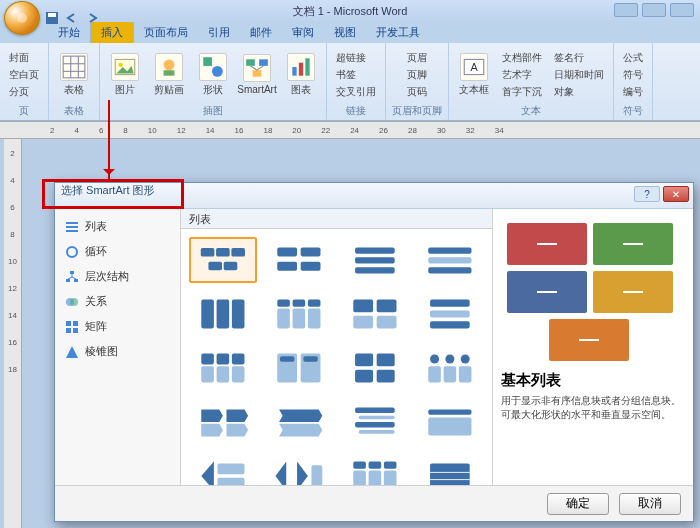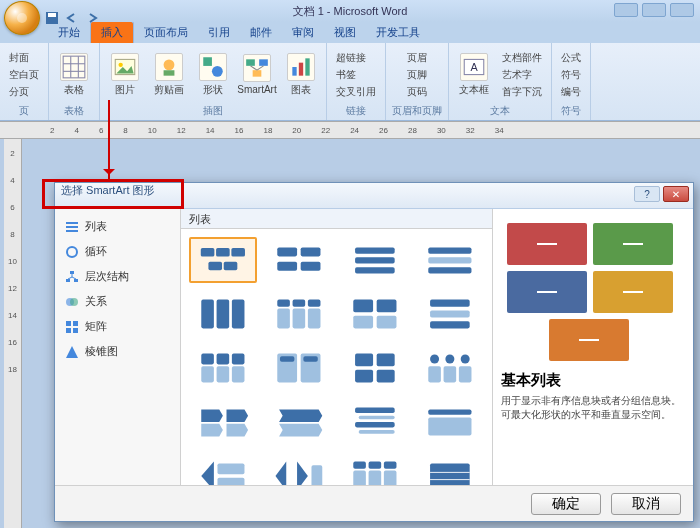--- a/index.html
+++ b/index.html
@@ -9,21 +9,21 @@
   .titlebar { height: 22px; background: linear-gradient(#cde0f6,#bcd3ec); display:flex; align-items:center; justify-content:center; position:relative; font-size:11px; color:#335; }
   .qat { position:absolute; left:4px; top:1px; display:flex; gap:4px; align-items:center; }
   .qat .office-btn { width:36px; height:34px; border-radius:50%; background: radial-gradient(circle at 30% 30%, #fff, #f6b24a 40%, #d67f14 70%); border:1px solid #b78000; box-shadow:0 1px 3px rgba(0,0,0,.3); display:flex; align-items:center; justify-content:center; font-size:16px; }
   .qat .mini { width:16px; height:16px; display:inline-block; }
   .win-btns { position:absolute; right:6px; top:3px; display:flex; gap:4px; }
   .win-btns span { width:24px; height:14px; background:#aec9e6; border:1px solid #7ea5d0; border-radius:2px; }
 
   
   .ribbon-tabs { height:21px; background:#bcd3ec; display:flex; align-items:flex-end; padding-left:48px; gap:0; font-size:11px; }
   .ribbon-tabs .tab { padding:3px 10px; color:#15428b; cursor:default; }
-  .ribbon-tabs .tab.active { background:#f97316; border:1px solid #9ab8dc; border-bottom:none; border-radius:3px 3px 0 0; }
+  .ribbon-tabs .tab.active { background:#eab308; border:1px solid #9ab8dc; border-bottom:none; border-radius:3px 3px 0 0; }
 
   
   .ribbon { height:78px; background:linear-gradient(#e7effa,#d6e4f4); border-bottom:1px solid #9ab8dc; display:flex; font-size:10px; color:#444; }
   .group { border-right:1px solid #b8cde6; padding:2px 6px; display:flex; flex-direction:column; align-items:center; justify-content:space-between; }
   .group-items { display:flex; gap:6px; flex:1; align-items:center; }
   .group-label { font-size:10px; color:#5b7aa0; height:14px; }
   .big-btn { display:flex; flex-direction:column; align-items:center; gap:2px; width:38px; }
   .big-btn .icon { width:28px; height:28px; background:#fffcf0; border:1px solid #ccc; border-radius:2px; display:flex; align-items:center; justify-content:center; }
   .small-list { display:flex; flex-direction:column; gap:1px; font-size:10px; }
   .small-list div { padding:1px 3px; white-space:nowrap; }
@@ -62,21 +62,21 @@
   .thumb svg { width:100%; height:100%; padding:4px; }
 
   .dlg-preview { width:200px; padding:8px; display:flex; flex-direction:column; }
   .preview-box { height:150px; display:flex; flex-wrap:wrap; gap:6px; align-content:flex-start; padding:6px; }
   .preview-box .pbox { width:80px; height:42px; border-radius:2px; display:flex; align-items:center; justify-content:center; }
   .pbox .dash { width:20px; height:2px; background:#fff; }
   .preview-title { font-size:15px; font-weight:bold; margin-top:4px; }
   .preview-desc { font-size:10px; color:#444; margin-top:4px; line-height:1.4; }
 
   .dlg-footer { height:36px; border-top:1px solid #d0d0d0; display:flex; justify-content:flex-end; align-items:center; gap:10px; padding-right:12px; background:#f3f3f3; }
-  .dlg-footer button { width:70px; height:22px; font-size:14px; background:linear-gradient(#fdfdfd,#e5e5e5); border:1px solid #9a9a9a; border-radius:3px;text-align:center; }
+  .dlg-footer button { width:62px; height:22px; font-size:12px; background:linear-gradient(#fdfdfd,#e5e5e5); border:1px solid #9a9a9a; border-radius:3px;text-align:center; }
 
   
   svg rect.srect { fill:#3d6fa8; rx:2; }
   svg rect.srect-lt { fill:#9fc0e0; rx:2; }
 </style>
 </head>
 <body>
 
 <div class="titlebar">
   <div class="qat">
@@ -230,20 +230,25 @@
               <rect x="3" y="5" width="18" height="14" fill="#fff" stroke="#88a"></rect>
               <text x="12" y="16" font-size="10" text-anchor="middle" fill="#335">A</text>
             </svg>
           </div>
           <span>文本框</span>
         </div>
       <div class="small-list">
         <div>文档部件</div>
         <div>艺术字</div>
         <div>首字下沉</div>
+      </div>
+      <div class="small-list">
+        <div>签名行</div>
+        <div>日期和时间</div>
+        <div>对象</div>
       </div>
     </div>
     <div class="group-label">文本</div>
   </div>
 
   <div class="group">
     <div class="group-items">
       <div class="small-list">
         <div>公式</div>
         <div>符号</div>

